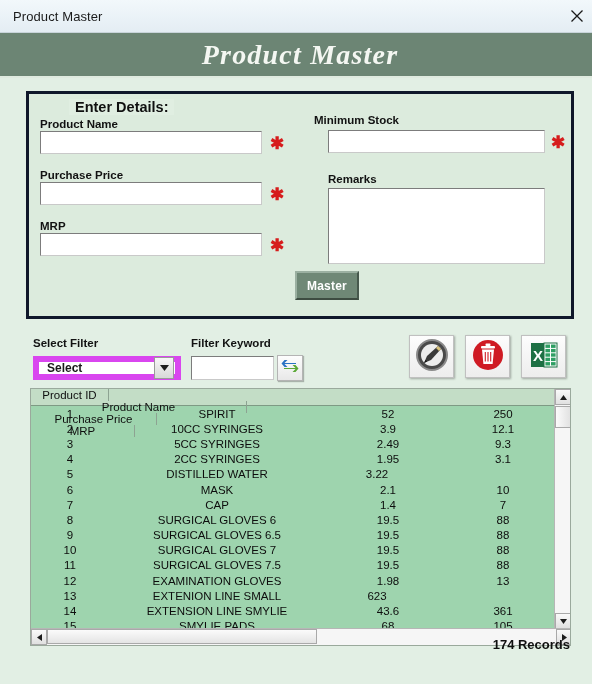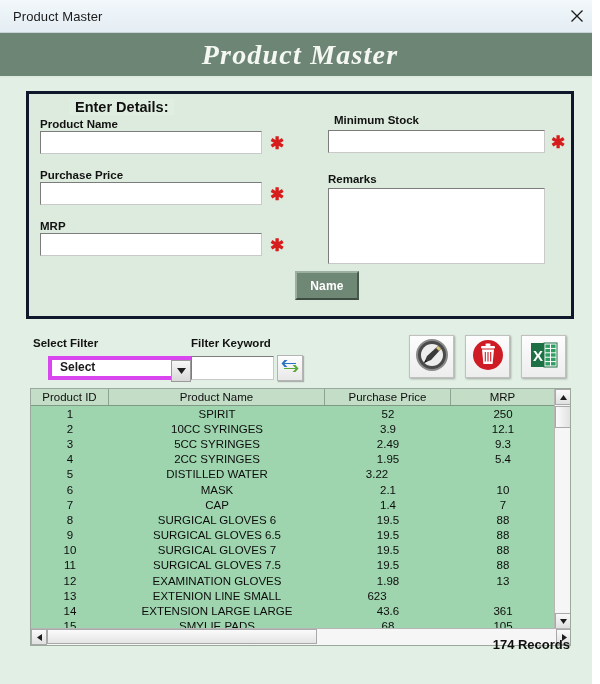--- a/index.html
+++ b/index.html
@@ -132,25 +132,25 @@
   
   .filter-label {
     position: absolute;
     font-size: 11.5px;
     font-weight: bold;
     color: #121212;
     white-space: nowrap;
   }
   .combo {
     position: absolute;
-    left: 48px; top: 278px;
+    left: 33px; top: 278px;
     width: 148px; height: 24px;
     background: #ffffff;
-    border: 4px solid #d946ef;
-    display: flex; align-items: flex-start;
+    border: 6px solid #d946ef;
+    display: flex; align-items: center;
     cursor: pointer;
   }
   .combo-text {
     flex: 1 1 auto;
     padding-left: 8px;
     font-size: 12px;
     font-weight: bold;
     color: #1a1a1a;
   }
   .combo-arrow {
@@ -196,20 +196,21 @@
     background: #9ed4ae;
     overflow: hidden;
   }
   .grid-header {
     display: flex;
     height: 17px;
     background: #c3ddc6;
     border-bottom: 1px solid #7e9a84;
     font-size: 11.5px;
     color: #0f0f0f;
+    flex-direction: column;
   }
   .grid-header > div {
     display: flex; align-items: center; justify-content: center;
     border-right: 1px solid #8da392;
     height: 100%;
     cursor: pointer;
   }
   .grid-body { }
   .grid-row {
     display: flex;
@@ -308,28 +309,28 @@
     <div class="star" style="left:270px; top:57px;">✱</div>
 
     <div class="field-label" style="left:40px; top:91px;">Purchase Price</div>
     <input class="txt" style="left: 40px; top: 104px; width: 222px; height: 23px;" value="">
     <div class="star" style="left:270px; top:108px;">✱</div>
 
     <div class="field-label" style="left:40px; top:142px;">MRP</div>
     <input class="txt" style="left: 40px; top: 155px; width: 222px; height: 23px;" value="">
     <div class="star" style="left:270px; top:159px;">✱</div>
 
-    <div class="field-label" style="left:334px; top:36px;">Minimum Stock</div>
+    <div class="field-label" style="left:314px; top:36px;">Minimum Stock</div>
     <input class="txt" style="left: 328px; top: 52px; width: 217px; height: 23px;" value="">
     <div class="star" style="left:551px; top:56px;">✱</div>
 
     <div class="field-label" style="left:328px; top:95px;">Remarks</div>
     <textarea class="txt" style="left: 328px; top: 110px; width: 217px; height: 76px;" placeholder=""></textarea>
 
-    <button class="btn3d" style="left:295px; top:193px; width:64px; height:29px;">Name</button>
+    <button class="btn3d" style="left:295px; top:193px; width:64px; height:29px;">Master</button>
 
     <div class="filter-label" style="left:33px; top:259px;">Select Filter</div>
     <div class="combo">
       <div class="combo-text">Select</div>
       <div class="combo-arrow">
         <svg width="9" height="6" viewBox="0 0 9 6">
             <path d="M0 0 L9 0 L4.5 6 Z" fill="#1d1d1d"></path>
           </svg>
       </div>
     </div>
@@ -415,21 +416,21 @@
           <div class="grid-row">
             <div class="c-id">3</div>
             <div class="c-name">5CC SYRINGES</div>
             <div class="c-pp">2.49</div>
             <div class="c-mrp">9.3</div>
           </div>
           <div class="grid-row">
             <div class="c-id">4</div>
             <div class="c-name">2CC SYRINGES</div>
             <div class="c-pp">1.95</div>
-            <div class="c-mrp">5.4</div>
+            <div class="c-mrp">3.1</div>
           </div>
           <div class="grid-row">
             <div class="c-id">5</div>
             <div class="c-name">DISTILLED WATER</div>
             <div class="c-mrp">3.22</div>
           </div>
           <div class="grid-row">
             <div class="c-id">6</div>
             <div class="c-name">MASK</div>
             <div class="c-pp">2.1</div>
@@ -471,21 +472,21 @@
             <div class="c-pp">1.98</div>
             <div class="c-mrp">13</div>
           </div>
           <div class="grid-row">
             <div class="c-id">13</div>
             <div class="c-name">EXTENION LINE SMALL</div>
             <div class="c-mrp">623</div>
           </div>
           <div class="grid-row">
             <div class="c-id">14</div>
-            <div class="c-name">EXTENSION LARGE LARGE</div>
+            <div class="c-name">EXTENSION LINE SMYLIE</div>
             <div class="c-pp">43.6</div>
             <div class="c-mrp">361</div>
           </div>
           <div class="grid-row">
             <div class="c-id">15</div>
             <div class="c-name">SMYLIE PADS</div>
             <div class="c-pp">68</div>
             <div class="c-mrp">105</div>
           </div>
           <div class="grid-row">

